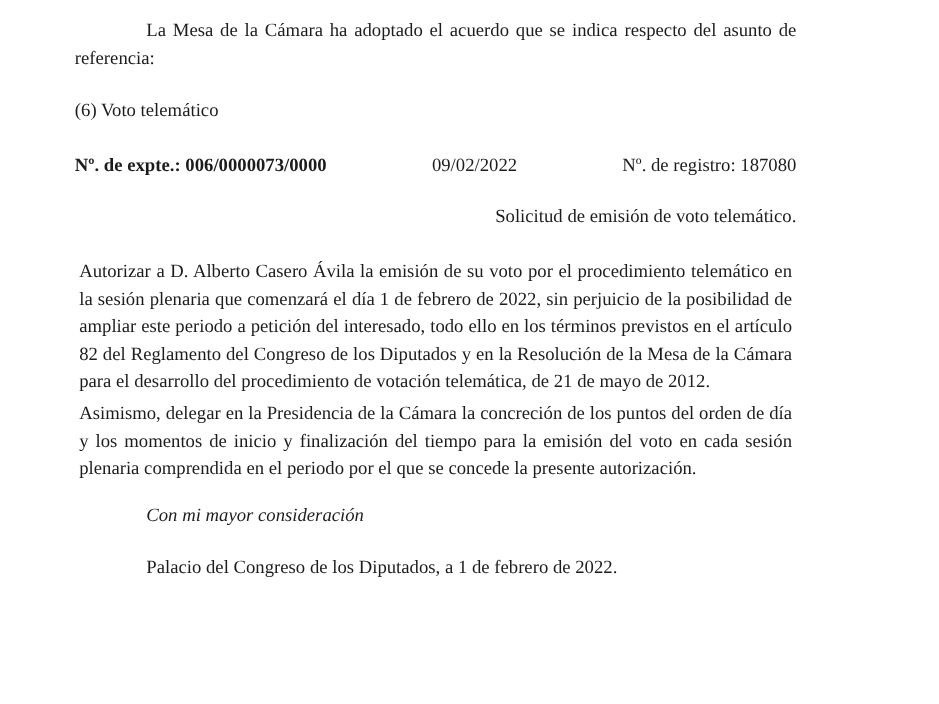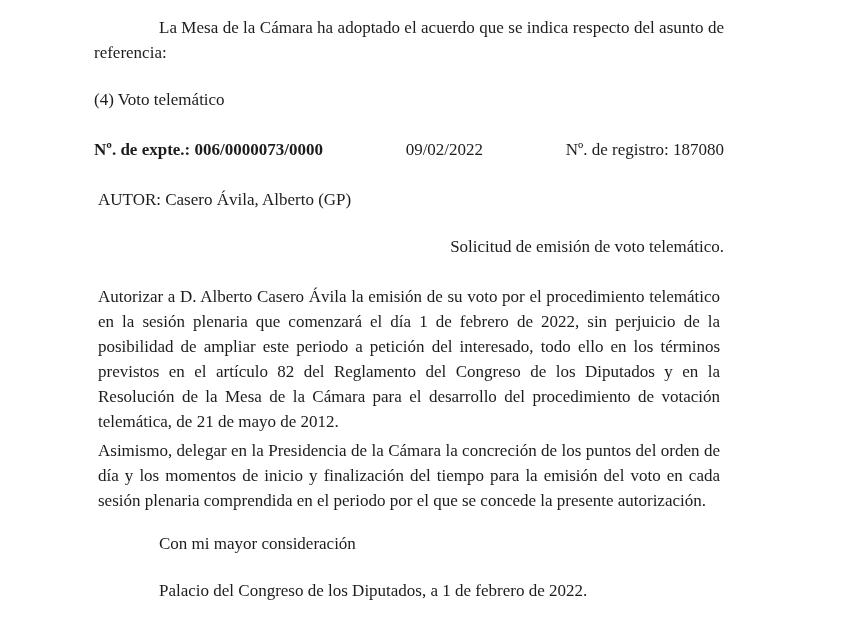--- a/index.html
+++ b/index.html
@@ -14,21 +14,21 @@
     font-family: "Liberation Serif", "DejaVu Serif", serif;
     font-size: 17px;
     line-height: 25px;
     color: #1c1c1c;
     -webkit-font-smoothing: antialiased;
   }
   .page {
     box-sizing: border-box;
     width: 790px;
     height: 640px;
-    padding: 15px 66px 0 94px;
+    padding: 15px 66px 0 68px;
   }
   .intro {
     margin: 0;
     text-indent: 65px;
     text-align: justify;
   }
   .subject {
     margin: 22px 0 0 0;
   }
   .meta-row {
@@ -54,41 +54,41 @@
   }
   .acuerdo-body {
     margin: 25px 0 0 0;
   }
   .acuerdo-body p {
     margin: 4px;
     text-align: justify;
   }
   .closing {
     margin: 18px 0 0 65px;
+    font-style: italic;
   }
   .place-date {
     margin: 22px 0 0 65px;
   }
 </style>
 </head>
 <body>
 
 <div class="page">
 
   <p class="intro">La Mesa de la Cámara ha adoptado el acuerdo que se indica respecto del asunto de referencia:</p>
 
-  <div class="subject">(4) Voto telemático</div>
+  <div class="subject">(6) Voto telemático</div>
 
   <div class="meta-row">
     <span class="meta-expte">Nº. de expte.: 006/0000073/0000</span>
     <span class="meta-date">09/02/2022</span>
     <span class="meta-registro">Nº. de registro: 187080</span>
   </div>
 
-  <div class="autor">AUTOR: Casero Ávila, Alberto (GP)</div>
 
   <div class="solicitud">Solicitud de emisión de voto telemático.</div>
 
 
   <div class="acuerdo-body">
     <p>Autorizar a D. Alberto Casero Ávila la emisión de su voto por el procedimiento telemático en la sesión plenaria que comenzará el día 1 de febrero de 2022, sin perjuicio de la posibilidad de ampliar este periodo a petición del interesado, todo ello en los términos previstos en el artículo 82 del Reglamento del Congreso de los Diputados y en la Resolución de la Mesa de la Cámara para el desarrollo del procedimiento de votación telemática, de 21 de mayo de 2012.</p>
     <p>Asimismo, delegar en la Presidencia de la Cámara la concreción de los puntos del orden de día y los momentos de inicio y finalización del tiempo para la emisión del voto en cada sesión plenaria comprendida en el periodo por el que se concede la presente autorización.</p>
   </div>
 
   <div class="closing">Con mi mayor consideración</div>

